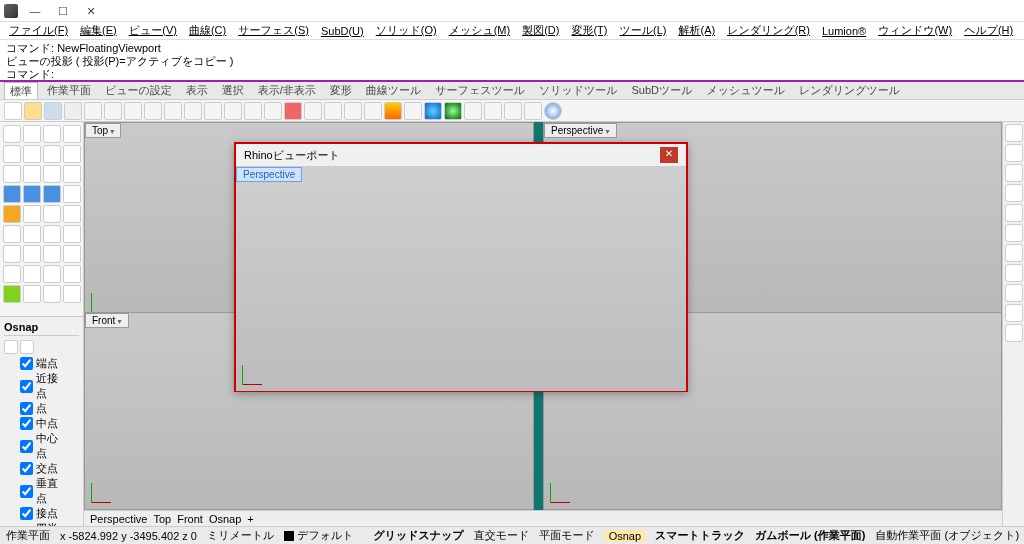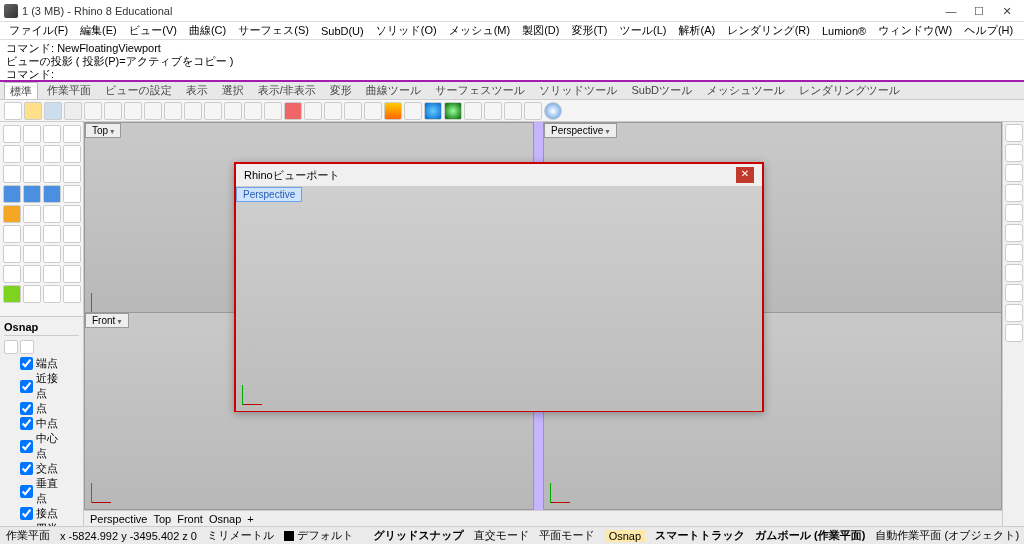--- a/index.html
+++ b/index.html
@@ -2,37 +2,37 @@
 <html><head>
 <meta charset="utf-8">
 <style>
   * { margin: 0; padding: 0; box-sizing: border-box; font-family: "MS UI Gothic", sans-serif; font-size: 11px; }
   body { background: #f0f0f0; width: 1024px; height: 544px; overflow: hidden; display: flex; flex-direction: column; }
   .titlebar { height: 22px; background: #fff; display: flex; align-items: center; padding: 0 4px; border-bottom: 1px solid #ddd; }
   .titlebar .icon { width: 14px; height: 14px; background: linear-gradient(135deg,#666,#333); border-radius: 2px; margin-right: 4px; }
   .titlebar .title { flex: 1; color: #333; }
   .winbtns { display: flex; gap: 2px; }
   .winbtn { width: 26px; height: 18px; text-align: center; line-height: 18px; color: #444; }
-  .menubar { height: 18px; background: #fff; display: flex; align-items: center; padding: 0 4px; gap: 2px; border-bottom: 1px solid #ddd; }
+  .menubar { height: 18px; background: #fff; display: flex; align-items: center; padding: 0 4px; gap: 2px; border-bottom: 1px solid #ddd; text-decoration: underline; }
   .menubar span { padding: 1px 5px; }
   .cmdarea { background: #fff; padding: 2px 6px; border-bottom: 2px solid #a21caf; line-height: 13px; height: 42px; }
   .cmdarea .row { white-space: nowrap; }
   .tabs { height: 18px; background: #e8e8e8; display: flex; align-items: center; padding: 0 4px; gap: 4px; border-bottom: 1px solid #ccc; overflow: hidden; }
   .tabs span { padding: 1px 5px; color: #444; white-space: nowrap; }
   .tabs span.active { background: #fff; border: 1px solid #bbb; border-bottom: none; }
   .toolbar { height: 22px; background: #f5f5f5; display: flex; align-items: center; padding: 0 4px; gap: 2px; border-bottom: 1px solid #ccc; }
   .tbtn { width: 18px; height: 18px; border: 1px solid #ccc; border-radius: 2px; display:inline-block; }
   .main { flex: 1; display: flex; min-height: 0; }
   .leftbar { width: 84px; background: #f5f5f5; border-right: 1px solid #ccc; display: flex; flex-direction: column; }
   .toolgrid { display: grid; grid-template-columns: repeat(4, 18px); gap: 2px; padding: 3px; }
   .tg { width: 18px; height: 18px; border: 1px solid #ccc; border-radius: 2px; background:#fff; }
   .osnap-panel { margin-top: auto; background: #f0f0f0; border-top: 1px solid #ccc; padding: 2px 4px; overflow-y:auto; height:210px;}
   .osnap-panel .hdr { font-weight: bold; padding: 2px 0; border-bottom:1px solid #ccc; margin-bottom:2px;}
   .osnap-panel label { display: flex; align-items: center; gap: 3px; padding: 0px 16px; font-size:10px;}
-  .viewarea { flex: 1; position: relative; background: #c4b5fd; }
+  .viewarea { flex: 1; position: relative; background: #0f766e; }
   .vp { position: absolute; background: linear-gradient(#c9c9c9,#b8b8b8); border: 1px solid #999; }
   .vp .label { position: absolute; top: 0; left: 0; background: #eee; padding: 1px 6px; border: 1px solid #999; font-size: 10px; }
   .vp .label::after { content: " ▾"; color:#666; font-size:8px;}
   .axis { position: absolute; bottom: 6px; left: 6px; width: 28px; height: 28px; }
   .axis::before { content:""; position:absolute; bottom:0; left:0; width:20px; height:1px; background:#b00; }
   .axis::after { content:""; position:absolute; bottom:0; left:0; width:1px; height:20px; background:#0a0; }
   .floatwin { position: absolute; border: 2px solid #c00; background: #fff; box-shadow: 0 2px 8px rgba(0,0,0,.3); }
   .floatwin .fw-title { background: #f0f0f0; padding: 3px 8px; display: flex; align-items: center; border-bottom: 1px solid #ccc; }
   .floatwin .fw-title .t { flex:1; }
   .floatwin .fw-close { width: 18px; height: 16px; background: #c0392b; color: #fff; text-align: center; line-height: 14px; font-size: 10px; }
@@ -45,21 +45,20 @@
   .statusbar .seg { display:flex; align-items:center; gap:3px;}
   .statusbar .hl { background:#ffe9a8; padding:0 4px;}
   .statusbar .bold { font-weight:bold; }
   .sw { width:10px; height:10px; background:#000; display:inline-block;}
 </style>
 </head>
 <body>
 
 <div class="titlebar">
   <div class="icon"></div>
-  <div class="title">1 (3 MB) - Rhino 8 Educational</div>
   <div class="winbtns">
     <div class="winbtn">—</div>
     <div class="winbtn">☐</div>
     <div class="winbtn">✕</div>
   </div>
 </div>
 
 <div class="menubar">
   <span>ファイル(F)</span>
   <span>編集(E)</span>
@@ -244,21 +243,21 @@
       <div class="axis"></div>
     </div>
     <div class="vp" style="left:0;bottom:16px;width:49%;height:49%;">
       <div class="label">Front</div>
       <div class="axis"></div>
     </div>
     <div class="vp" style="right:0;bottom:16px;width:50%;height:49%;">
       <div class="axis"></div>
     </div>
 
-    <div class="floatwin" style="left:150px; top:40px; width:530px; height:250px;">
+    <div class="floatwin" style="left:150px; top:20px; width:454px; height:250px;">
       <div class="fw-title">
         <span class="t">Rhinoビューポート</span>
         <span class="fw-close">✕</span>
       </div>
       <div class="fw-body">
         <div class="fw-vplabel">Perspective</div>
         <div class="axis"></div>
       </div>
     </div>
 

